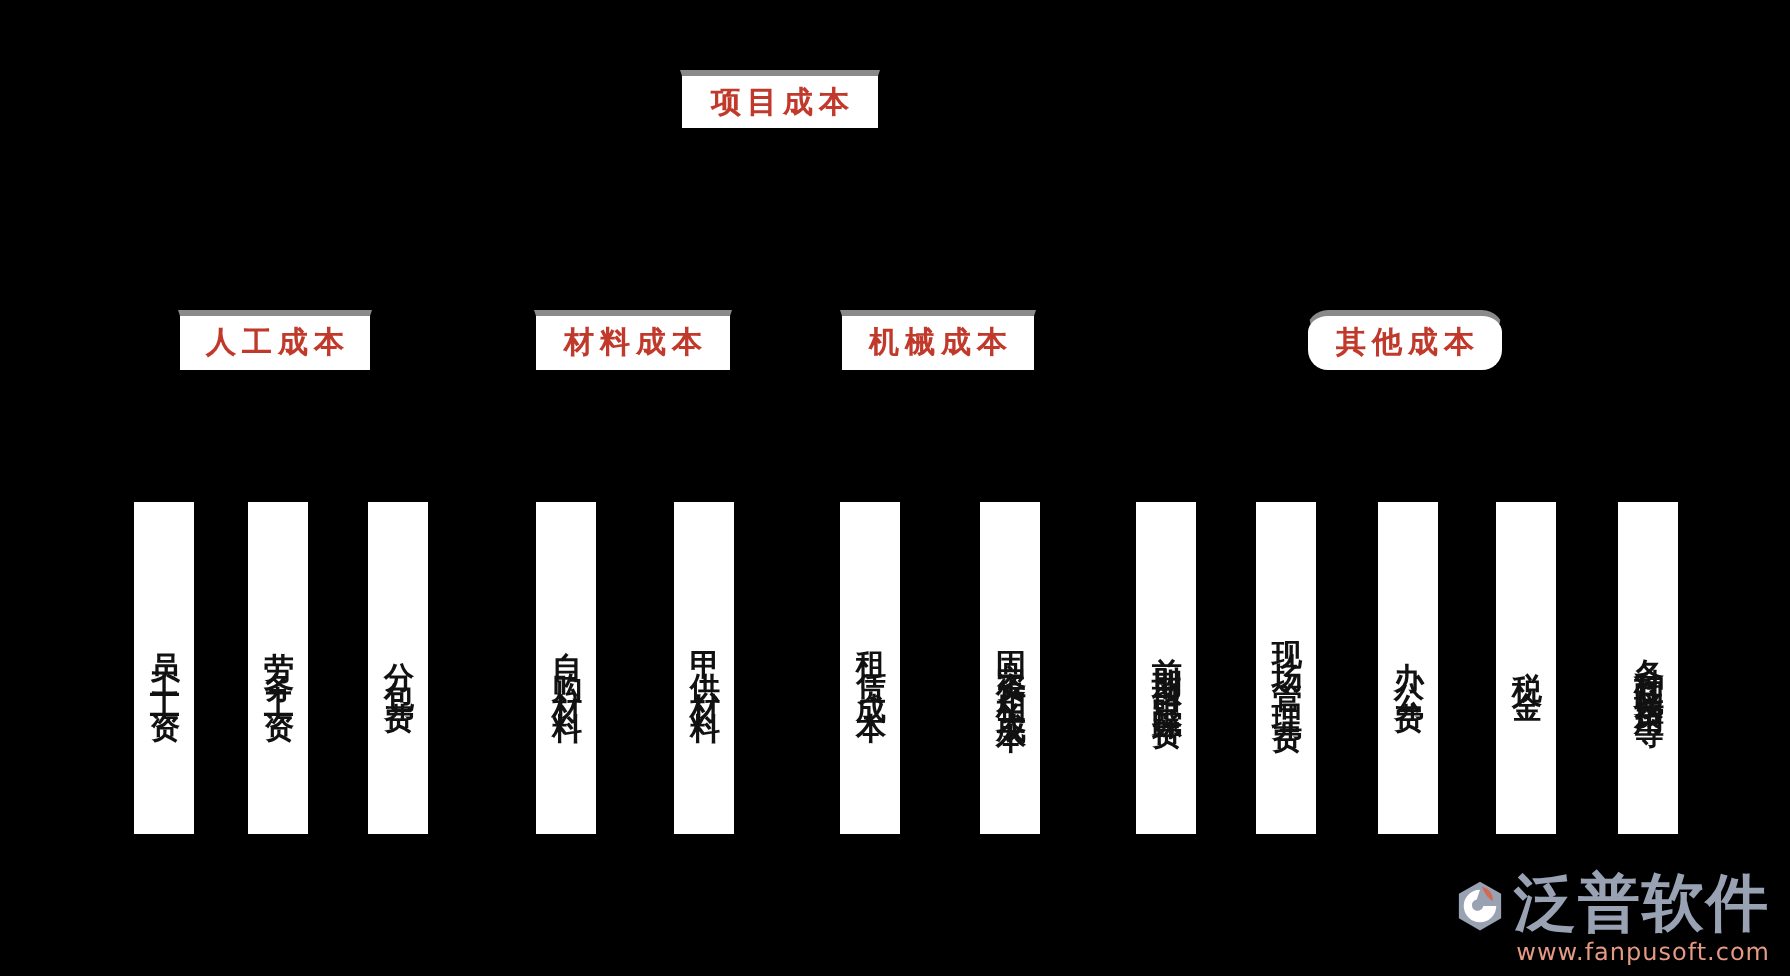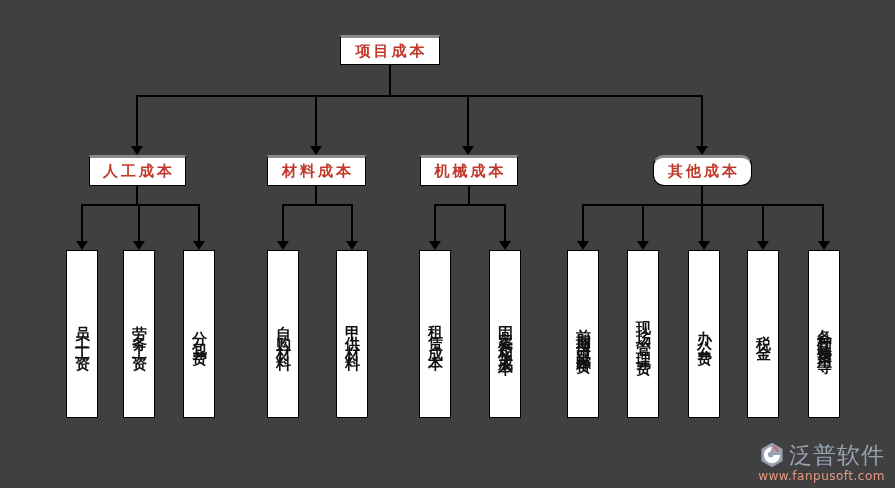--- a/index.html
+++ b/index.html
@@ -1,17 +1,17 @@
 <!DOCTYPE html>
 <html><head>
 <meta charset="utf-8">
 <style>
   html,body{margin:0;padding:0;background:#ffffff;}
   #canvas{
-    position:relative;width:895px;height:488px;background:#404040;overflow:hidden;
+    position:relative;width:895px;height:488px;background:#000000;overflow:hidden;
     font-family:"DejaVu Sans",sans-serif;
   }
   
   .node{
     position:absolute;box-sizing:border-box;background:#ffffff;
     border:1px solid #000000;border-top:3px solid #8a8a8a;
     display:flex;align-items:center;justify-content:center;
     color:#c0392b;font-weight:bold;font-size:15px;letter-spacing:3px;
     text-indent:3px;white-space:nowrap;
   }
@@ -33,21 +33,21 @@
   .lh{height:2px;}
   
   .arrow{
     position:absolute;width:0;height:0;
     border-left:6px solid transparent;border-right:6px solid transparent;
     border-top:9px solid #000000;
   }
   
   .wm{position:absolute;right:10px;bottom:6px;text-align:right;line-height:1;}
   .wm-row{display:flex;align-items:center;justify-content:flex-end;gap:4px;}
-  .wm-brand{color:#98a2b3;font-size:23px;font-weight:normal;letter-spacing:1px;}
+  .wm-brand{color:#98a2b3;font-size:31px;font-weight:bold;letter-spacing:1px;}
   .wm-url{color:#e59a84;font-size:12px;font-weight:normal;margin-top:2px;letter-spacing:0.5px;}
 </style>
 </head>
 <body>
 
 <div id="canvas">
 
   <div class="lv" style="left:389px;top:65px;height:30px;"></div>
   <div class="lh" style="left:136px;top:95px;width:567px;"></div>
   <div class="lv" style="left:136px;top:95px;height:51px;"></div>

